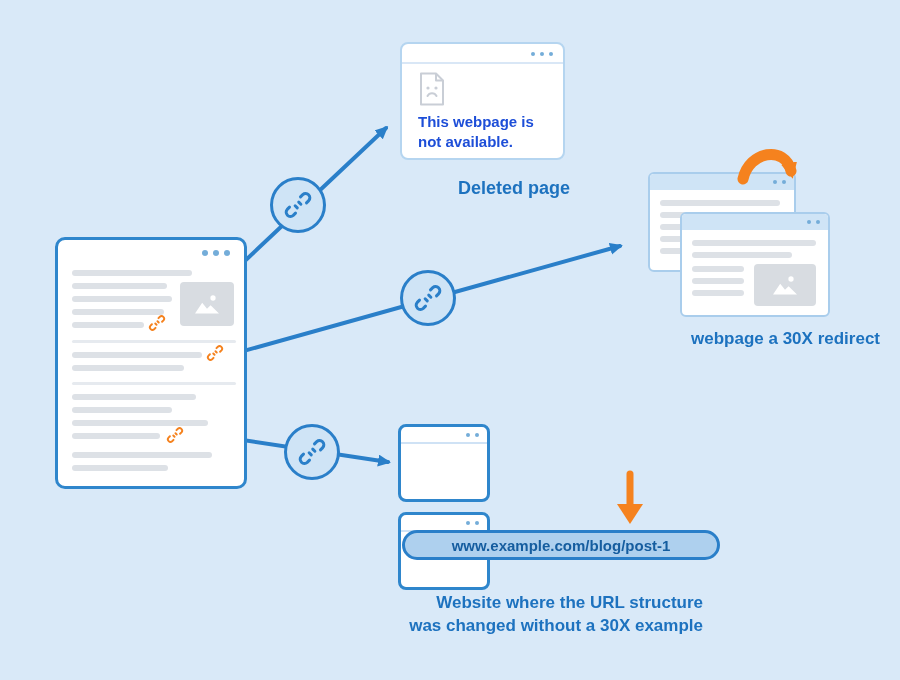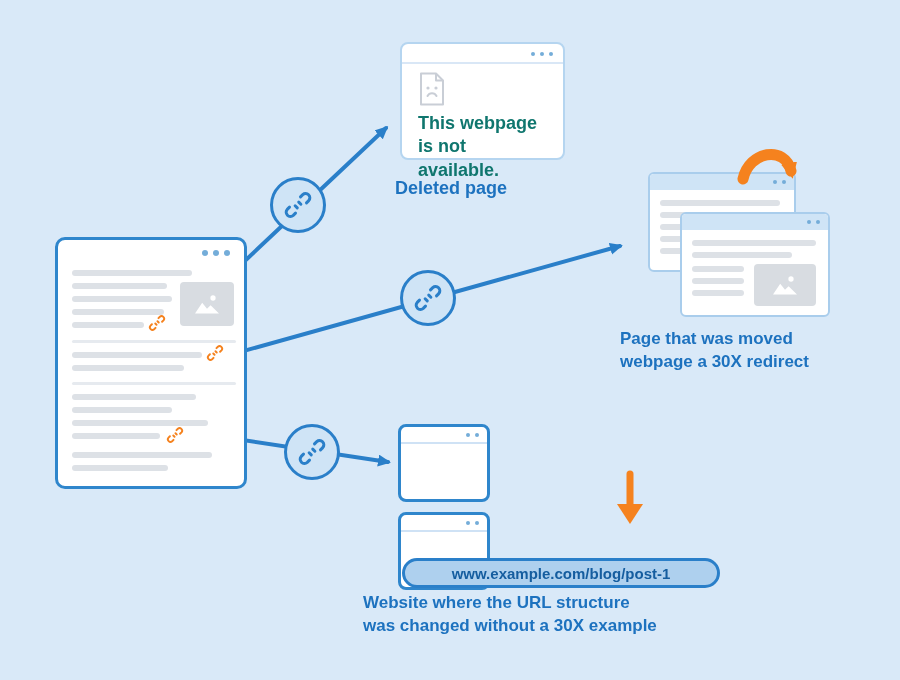--- a/index.html
+++ b/index.html
@@ -7,28 +7,28 @@
           font-family:"Liberation Sans",sans-serif;}
   svg{display:block;}
   .overlay{position:absolute;left:0;top:0;pointer-events:none;}
   .browser{position:absolute;background:#fff;box-sizing:border-box;}
   .bar{position:absolute;height:6px;border-radius:3px;background:#dde1e6;}
   .sep{position:absolute;height:3px;background:#e6eaef;border-radius:2px;}
   .dots{position:absolute;display:flex;gap:5px;}
   .dot{width:6px;height:6px;border-radius:50%;background:#74add9;}
   .dot.sm{width:4px;height:4px;}
   .imgph{position:absolute;background:#d8dce1;border-radius:4px;display:flex;align-items:center;justify-content:center;}
-  .caption{position:absolute;color:#1d72bf;font-weight:bold;font-size:17px;text-align:left;line-height:1.35;}
+  .caption{position:absolute;color:#1d72bf;font-weight:bold;font-size:17px;text-align:right;line-height:1.35;}
   .linkcircle{position:absolute;width:56px;height:56px;border-radius:50%;background:#cfe4f6;
               border:3px solid #2a7fc9;display:flex;align-items:center;justify-content:center;box-sizing:border-box;}
   .pill{position:absolute;height:30px;border-radius:17px;background:#aed0ee;border:3px solid #2a7fc9;
         color:#155d9f;font-weight:bold;font-size:15px;display:flex;align-items:center;justify-content:center;
         box-sizing:border-box;}
   .cardhead{position:absolute;left:0;top:0;right:0;height:16px;background:#cfe4f6;border-radius:4px 4px 0 0;}
-  .msg{position:absolute;color:#0f766e;font-weight:bold;font-size:18px;line-height:1.3;}
+  .msg{position:absolute;color:#1d4ed8;font-weight:bold;font-size:15px;line-height:1.3;}
   .inlinelink{position:absolute;}
 </style>
 </head>
 <body>
 
 <div class="canvas">
 
   <svg class="overlay" width="900" height="680">
     <defs>
       <marker id="arrowBlue" markerUnits="userSpaceOnUse" markerWidth="16" markerHeight="16" refX="10" refY="6" orient="auto">
@@ -175,21 +175,20 @@
   </div>
   <svg class="overlay" style="left:733px;top:143px;" width="80" height="78" viewBox="0 0 80 78">
     <defs>
       <marker id="arrowOrange" markerUnits="userSpaceOnUse" markerWidth="20" markerHeight="20" refX="8" refY="8" orient="auto">
         <path d="M0 0 L16 8 L0 16 Z" fill="#f5821e"></path>
       </marker>
     </defs>
     <path d="M10 36 C 16 8, 52 2, 58 28" stroke="#f5821e" stroke-width="11" fill="none" stroke-linecap="round" marker-end="url(#arrowOrange)"></path>
   </svg>
   <div class="caption" style="left:620px;top:328px;width:260px;">
-    <div>Page that was moved</div>
     <div>webpage a 30X redirect</div>
   </div>
 
   <div class="browser" style="left:398px;top:424px;width:92px;height:78px;border:3px solid #2f86cc;border-radius:8px;">
     <div class="dots" style="right:8px;top:6px;">
       <span class="dot sm"></span>
         <span class="dot sm"></span>
     </div>
     <div style="position:absolute;left:0;right:0;top:15px;height:2px;background:#cfe2f5;"></div>
   </div>
@@ -199,21 +198,21 @@
     <path d="M18 54 L5 34 H31 Z" fill="#f5821e"></path>
   </svg>
 
   <div class="browser" style="left:398px;top:512px;width:92px;height:78px;border:3px solid #2f86cc;border-radius:8px;">
     <div class="dots" style="right:8px;top:6px;">
       <span class="dot sm"></span>
         <span class="dot sm"></span>
     </div>
     <div style="position:absolute;left:0;right:0;top:15px;height:2px;background:#cfe2f5;"></div>
   </div>
-  <div class="pill" style="left:402px;top:530px;width:318px;margin-top:28px;">
+  <div class="pill" style="left:402px;top:530px;width:318px;">
     <span>www.example.com/blog/post-1</span>
   </div>
 
   <div class="caption" style="left:363px;top:592px;width:340px;">
     <div>Website where the URL structure</div>
     <div>was changed without a 30X example</div>
   </div>
 
 </div>
 

